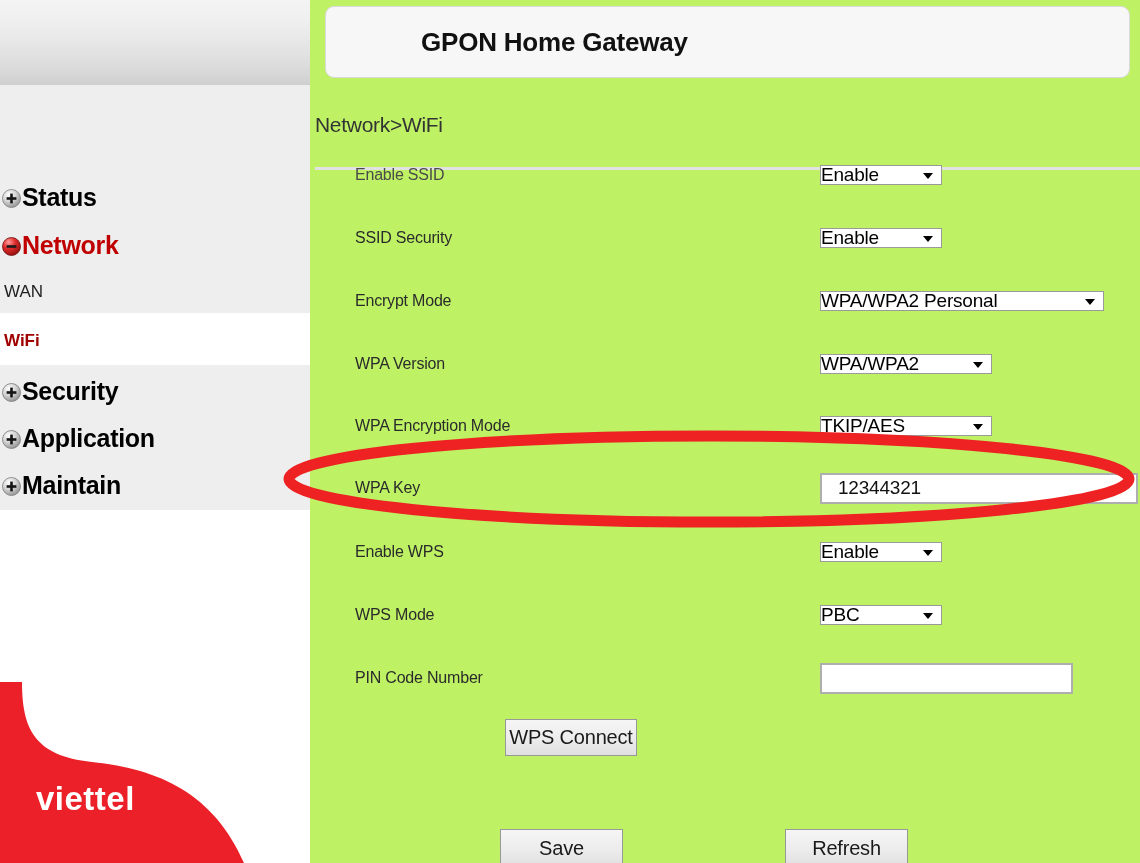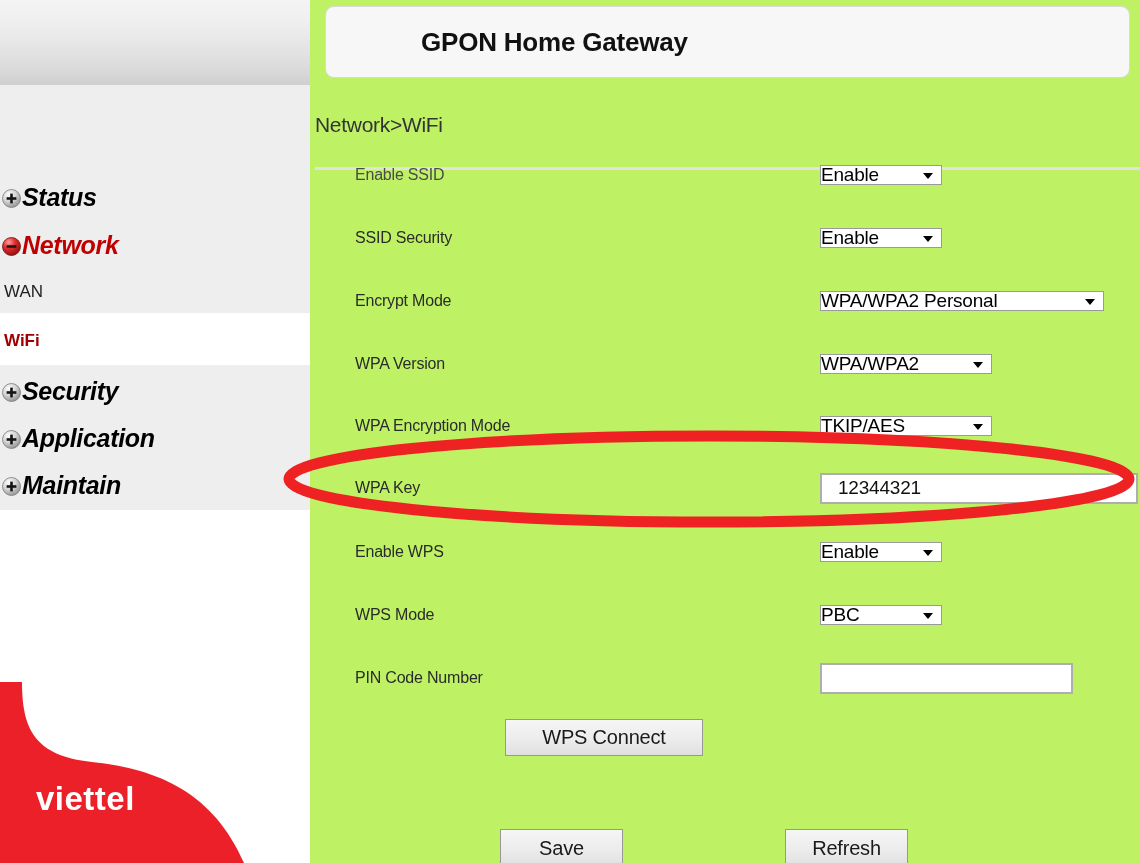--- a/index.html
+++ b/index.html
@@ -54,21 +54,20 @@
     background: #ffffff;
   }
 
   .menu-item {
     position: absolute;
     left: 0;
     width: 310px;
     display: flex;
     align-items: center;
     box-sizing: border-box;
-    font-style: italic;
   }
   .menu-item.top {
     padding-left: 2px;
   }
   .menu-item .m-icon {
     width: 19px;
     height: 19px;
     margin-right: 1px;
     flex: 0 0 auto;
     position: relative;
@@ -244,21 +243,21 @@
     background: linear-gradient(to bottom, #f6f6f6 0%, #ececec 55%, #e0e0e0 100%);
     border: 1px solid #989898;
     font-size: 20px;
     color: #1a1a1a;
     display: flex;
     align-items: center;
     justify-content: center;
     letter-spacing: -0.2px;
     cursor: default;
   }
-  #btn-wps-connect { left: 195px; top: 719px; width: 198px; height: 37px; }
+  #btn-wps-connect { left: 195px; top: 719px; width: 132px; height: 37px; }
   #btn-save        { left: 190px; top: 829px; width: 123px; height: 38px; }
   #btn-refresh     { left: 475px; top: 829px; width: 123px; height: 38px; }
 
   
   #annotation {
     position: absolute;
     left: 281px;
     top: 427px;
     width: 860px;
     height: 105px;

